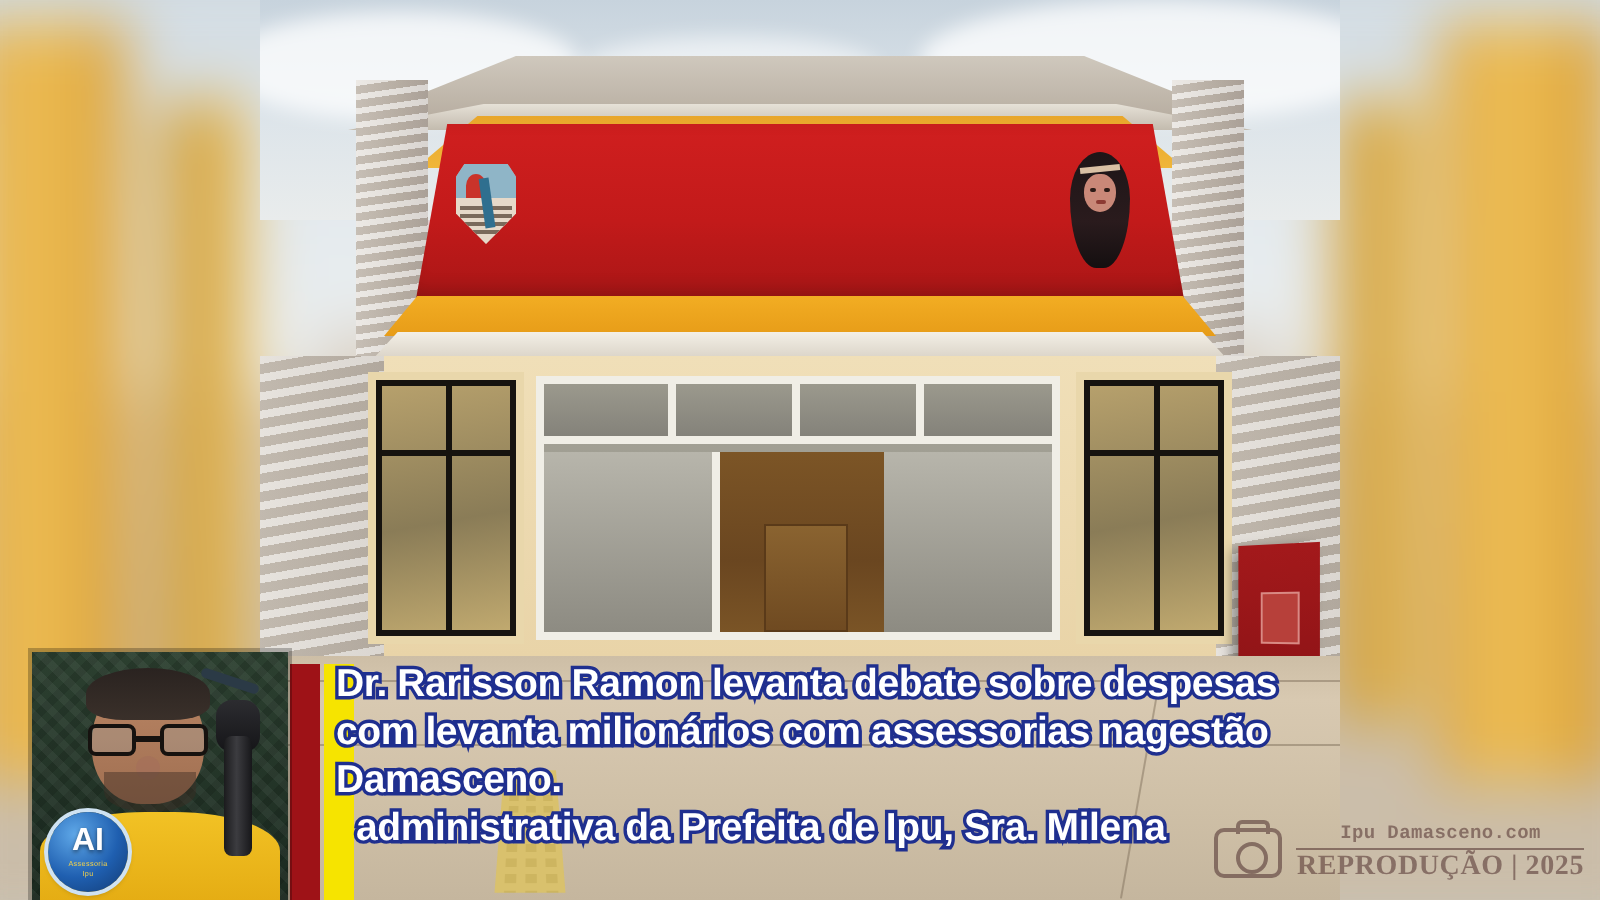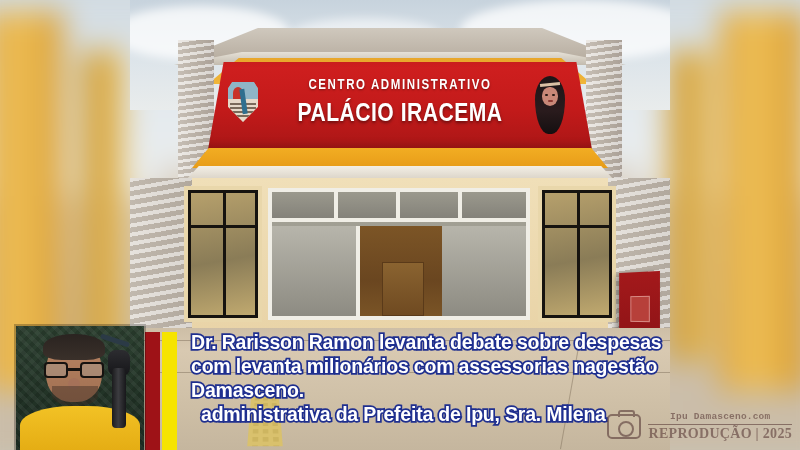--- a/index.html
+++ b/index.html
@@ -262,21 +262,21 @@
     color:#fff; font-weight:700; font-style:italic;
     font-size:29px; line-height:1;
     letter-spacing:.5px;
     font-family:"Liberation Sans", sans-serif;
     transform:scaleX(.97);
     text-shadow:1px 1px 0 rgba(0,0,0,.18);
   }
 
   
   .headline{
-    position:absolute; left:191px; top:330px; width:560px;
+    position:absolute; left:168px; top:330px; width:560px;
     z-index:30;
     font-family:"Liberation Sans", sans-serif;
     font-weight:700;
     font-size:19.5px;
     line-height:24px;
     color:#ffffff;
     letter-spacing:-.2px;
     -webkit-text-stroke:3.4px #1f2f8f;
     paint-order:stroke fill;
   }
@@ -440,24 +440,20 @@
         <i class="sky2"></i>
         <i class="sun"></i>
         <i class="low"></i>
         <i class="str s1"></i>
           <i class="str s2"></i>
           <i class="str s3"></i>
           <i class="str s4"></i>
         <i class="feather"></i>
       </div>
 
-      <div class="sign-txt">
-        <div class="sign-line1">CENTRO ADMINISTRATIVO</div>
-        <div class="sign-line2">PALÁCIO IRACEMA</div>
-      </div>
 
       <div class="iracema">
         <div class="ir-hair"></div>
         <div class="ir-face">
           <span class="ir-eye ir-e1"></span>
           <span class="ir-eye ir-e2"></span>
           <span class="ir-mouth"></span>
         </div>
         <div class="ir-band"></div>
       </div>
@@ -523,20 +519,25 @@
         <i class="g2"></i>
     </div>
     <div class="av-nose"></div>
     <div class="av-beard"></div>
     <div class="av-shirt"></div>
     <div class="av-mic">
       <span class="arm"></span>
       <span class="head"></span>
       <span class="body"></span>
     </div>
+    <div class="av-badge">
+      <b>AI</b>
+      <s>Assessoria</s>
+      <s>Ipu</s>
+    </div>
   </div>
 
   <div class="watermark">
     <div class="wm-cam"></div>
     <div class="wm-txt">
       <div class="wm-site">Ipu Damasceno.com</div>
       <div class="wm-rule"></div>
       <div class="wm-sub">REPRODUÇÃO | 2025</div>
     </div>
   </div>

